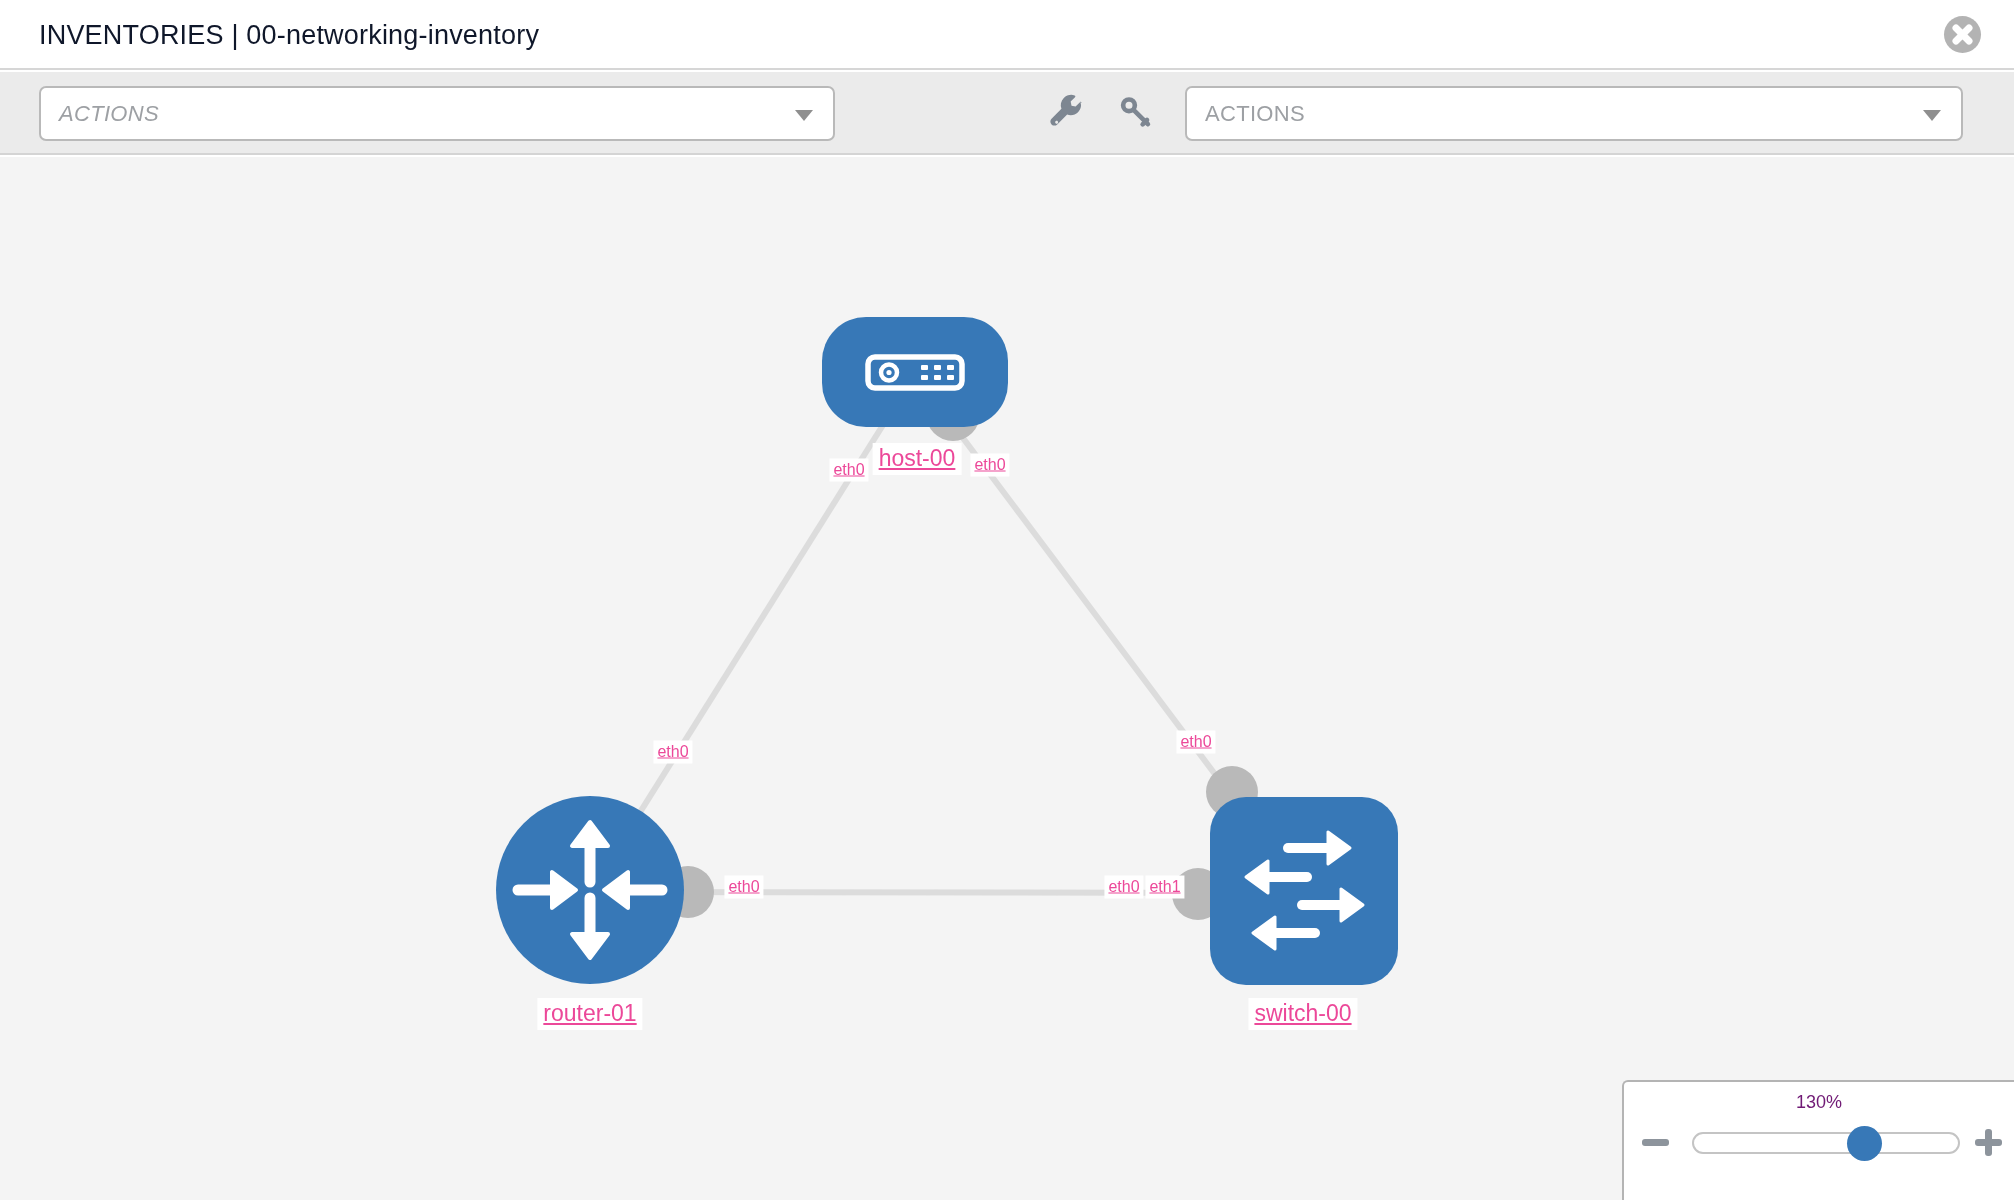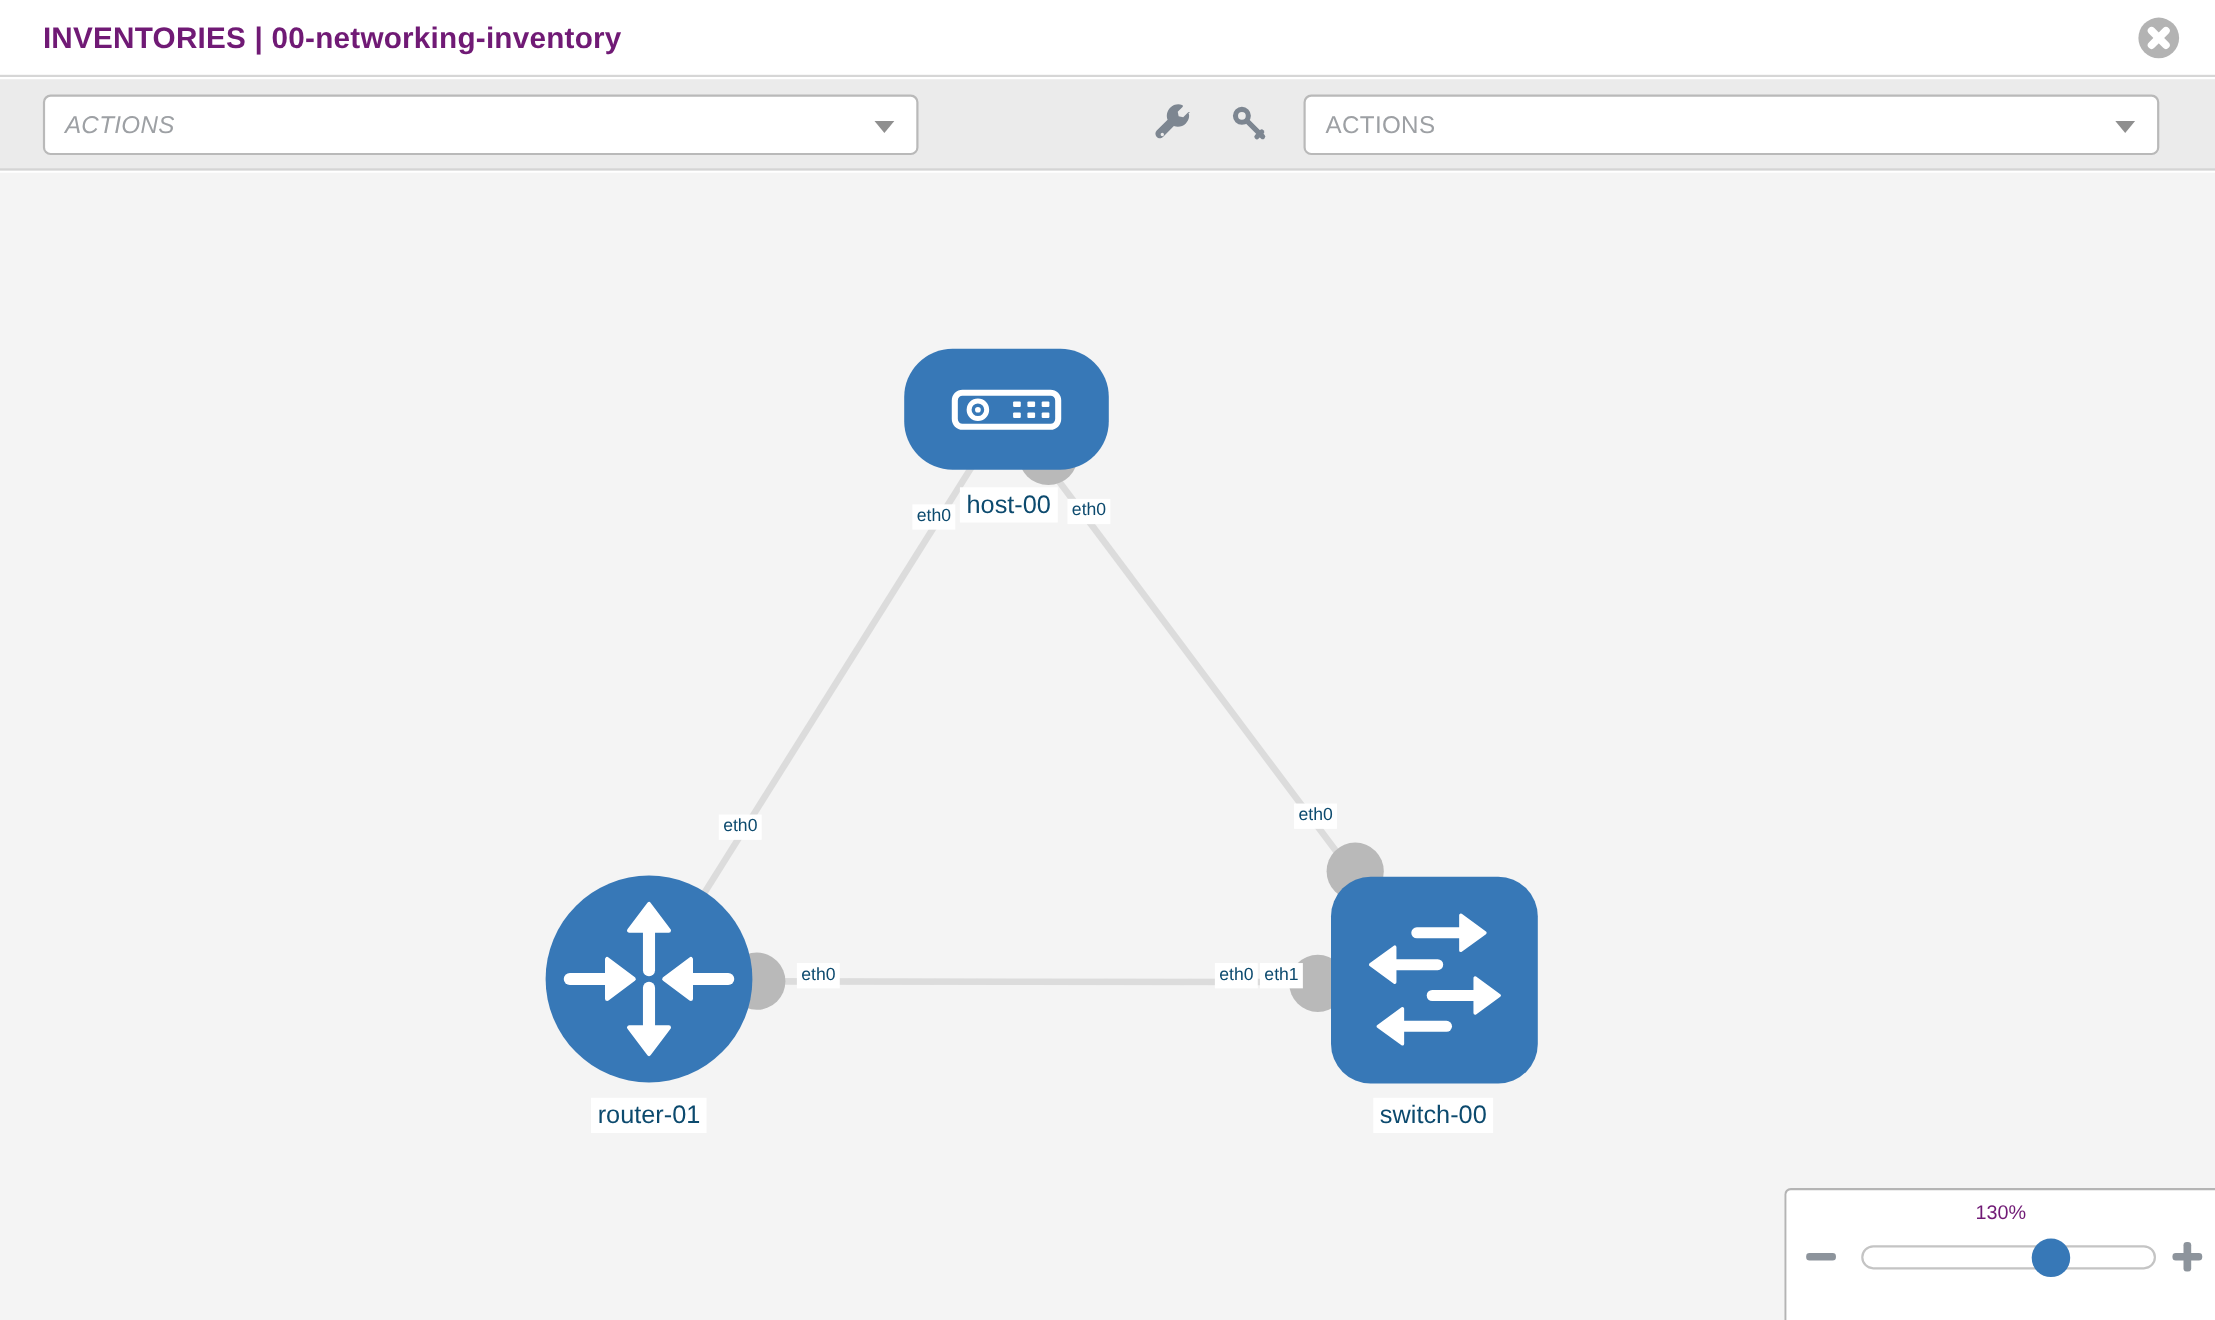--- a/index.html
+++ b/index.html
@@ -3,21 +3,21 @@
 <meta charset="utf-8">
 <style>
   * { margin:0; padding:0; box-sizing:border-box; }
   html,body { width:2014px; height:1200px; overflow:hidden;
     font-family:"Liberation Sans", sans-serif; background:#fff; }
 
   
   .header { position:absolute; left:0; top:0; width:2014px; height:70px;
     background:#fff; border-bottom:2px solid #d6d6d6; }
   .title { position:absolute; left:39px; top:0; line-height:70px;
-    font-size:27px; font-weight:700; color:#701a75; letter-spacing:.2px; }
+    font-size:27px; font-weight:400; color:#0f172a; letter-spacing:.2px; }
   .close-btn { position:absolute; left:1944px; top:16px; width:37px; height:37px;
     border-radius:50%; background:#b3b3b3; cursor:pointer; }
   .close-btn svg { position:absolute; left:0; top:0; }
 
   
   .toolbar { position:absolute; left:0; top:72px; width:2014px; height:83px;
     background:#ebebeb; border-bottom:2px solid #d4d4d4; }
   .select-box { position:absolute; top:14px; height:55px; background:#fff;
     border:2px solid #b9b9b9; border-radius:7px; cursor:pointer; }
   .select-box .ph { position:absolute; left:18px; top:0; line-height:51px;
@@ -39,21 +39,21 @@
   .node { position:absolute; cursor:pointer; }
   .node-host { left:822px; top:160px; width:186px; height:110px;
     border-radius:44px; background:#3778b7; }
   .node-router { left:496px; top:639px; width:188px; height:188px;
     border-radius:50%; background:#3778b7; }
   .node-switch { left:1210px; top:640px; width:188px; height:188px;
     border-radius:36px; background:#3778b7; }
   .node svg { position:absolute; left:0; top:0; }
 
   .chip { position:absolute; transform:translate(-50%,-50%);
-    background:#fff; color:#0c4a6e; white-space:nowrap; }
+    background:#fff; color:#ec4899; white-space:nowrap;text-decoration:underline; }
   .node-label { font-size:23px; padding:2px 6px 3px; }
   .iface-label { font-size:16px; padding:2px 4px 3px; }
 
   
   .zoom-panel { position:absolute; left:1622px; top:1080px; width:392px; height:120px;
     background:#fff; border-left:2px solid #b4b4b4; border-top:2px solid #b4b4b4;
     border-top-left-radius:6px; }
   .zoom-pct { position:absolute; left:0; top:10px; width:100%; text-align:center;
     font-size:18px; color:#701a75; }
   .zoom-minus, .zoom-plus { position:absolute; top:44px; width:32px; height:32px;

